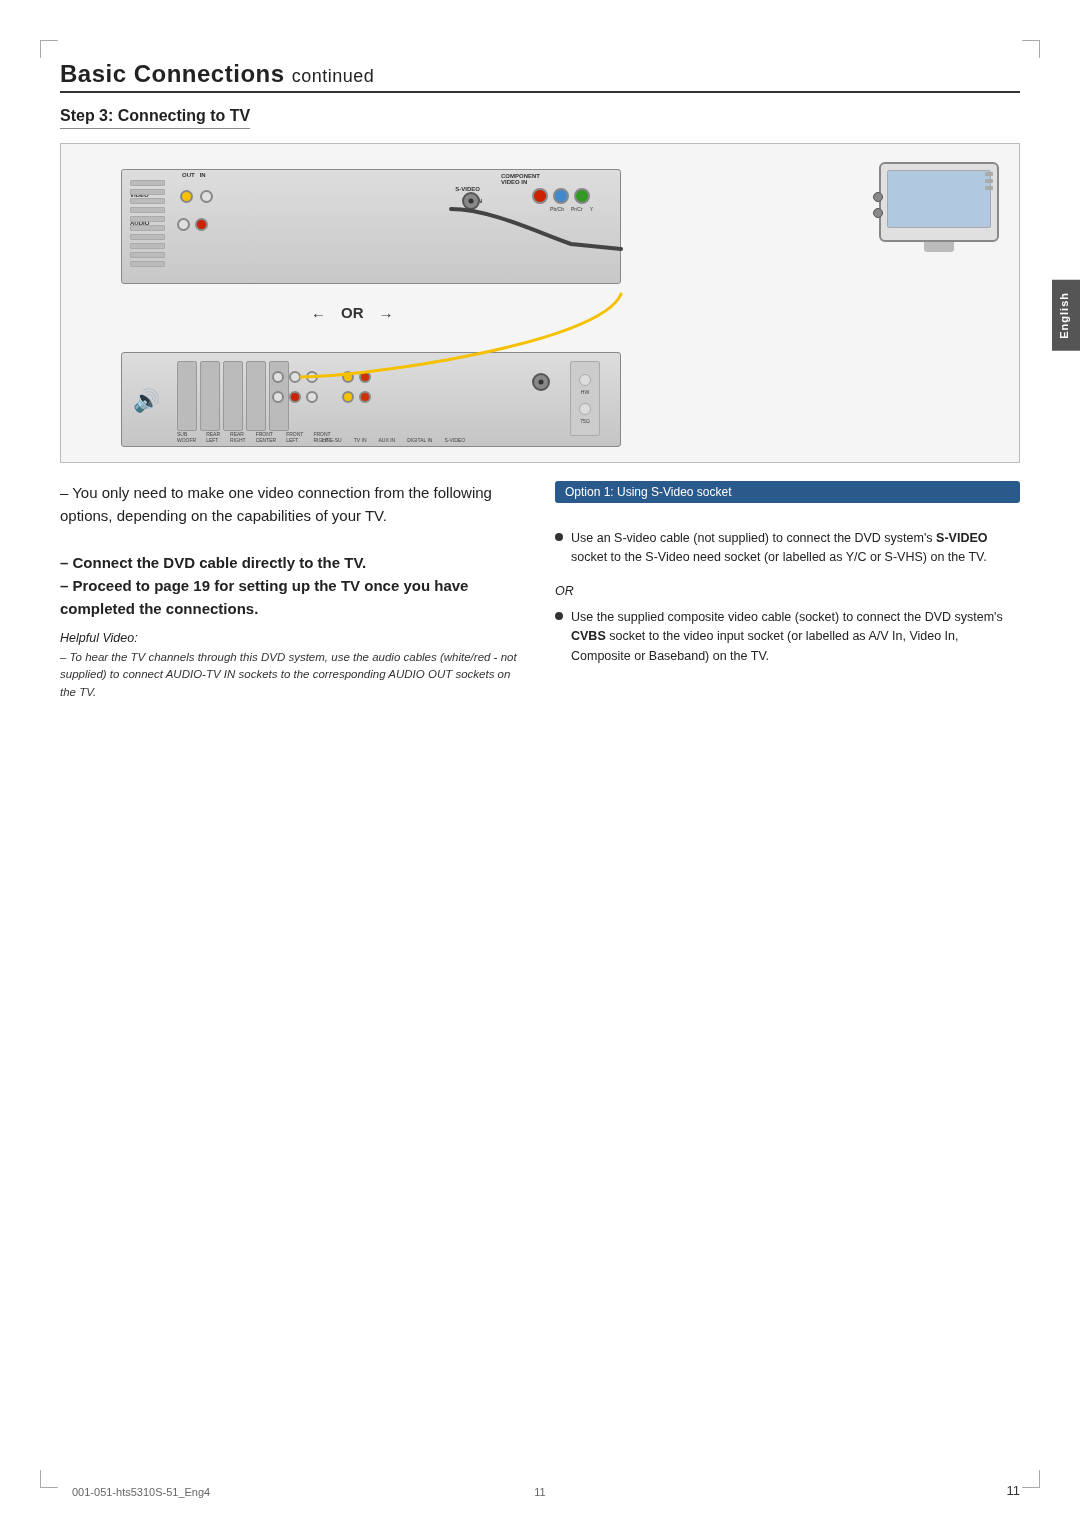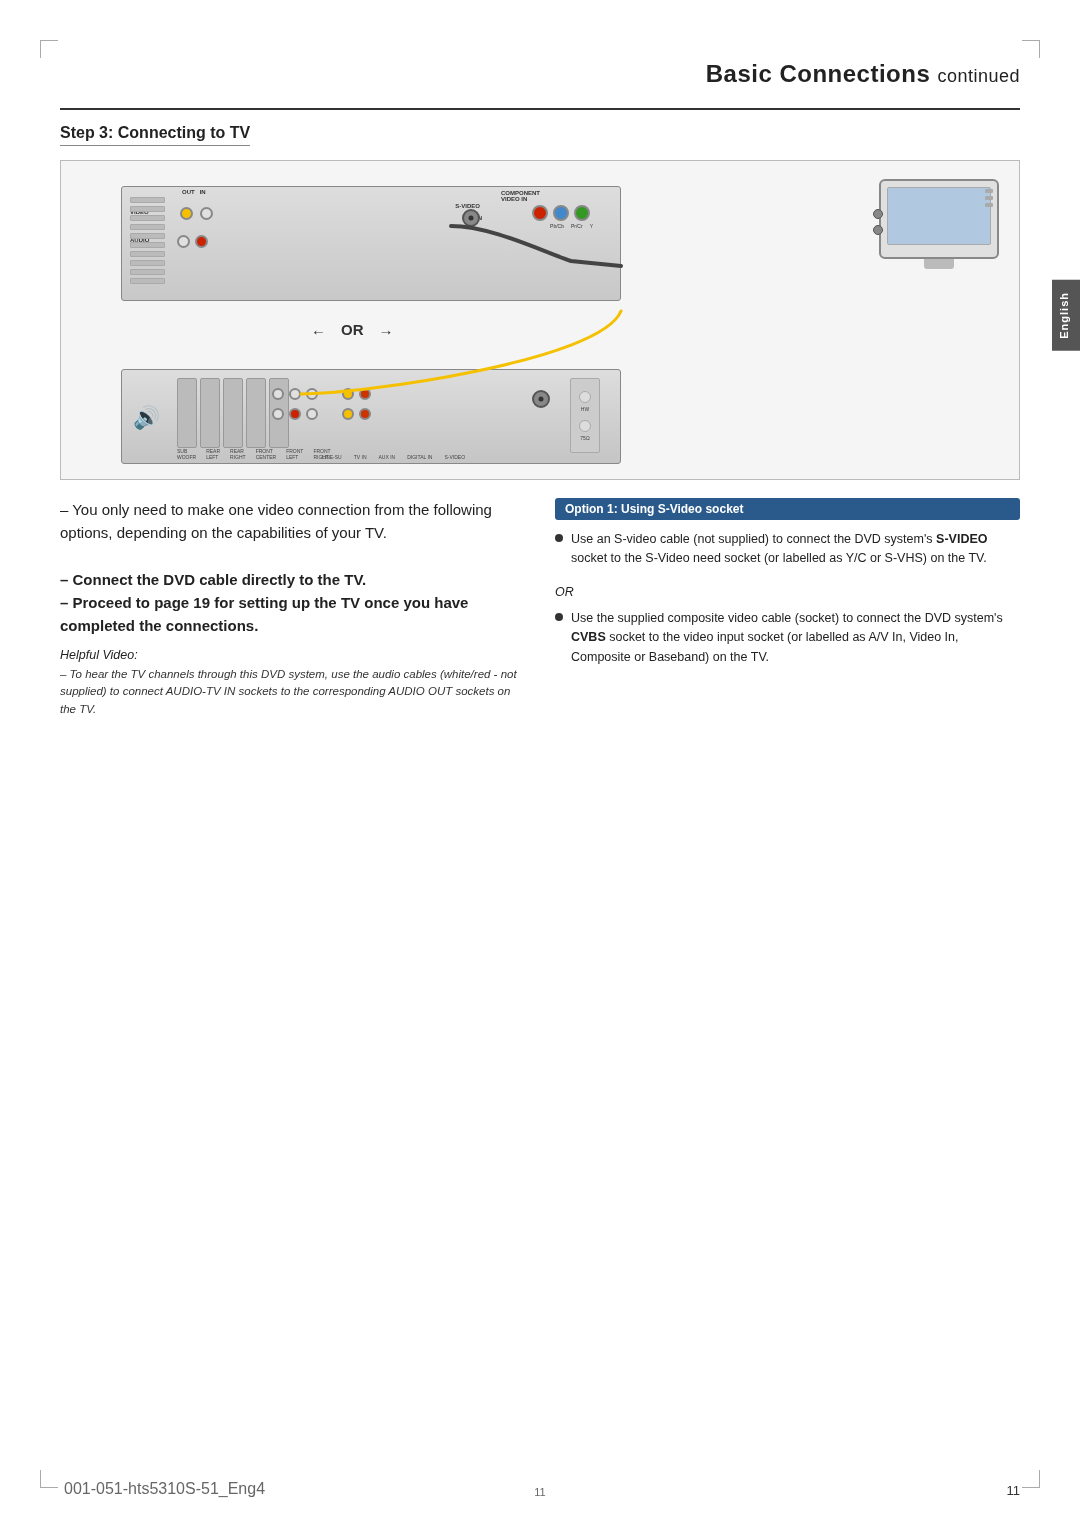--- a/index.html
+++ b/index.html
@@ -49,24 +49,24 @@
     .page {
       position: absolute;
       top: 60px;
       left: 60px;
       right: 60px;
       bottom: 60px;
     }
 
     
     .page-title {
-      text-align: right;
+      text-align: left;
       font-size: 24px;
       font-weight: bold;
-      margin-bottom: 20px;
+      margin-bottom: 3px;
       letter-spacing: 0.5px;
     }
     .page-title .continued {
       font-size: 18px;
       font-weight: normal;
     }
 
     .title-underline {
       border-bottom: 2px solid #333;
       margin-bottom: 14px;
@@ -141,24 +141,24 @@
       font-size: 11.5px;
       line-height: 1.55;
       color: #333;
     }
 
     
     .option-box {
       background: #2a5a8c;
       color: white;
       font-size: 12px;
-      font-weight: bold;
+      font-weight: normal;
       padding: 4px 10px;
       border-radius: 3px;
-      margin-bottom: 10px;
+      margin-bottom: 26px;
     }
 
     .option-content {
       font-size: 12.5px;
       line-height: 1.55;
       margin-bottom: 16px;
     }
     .option-content b { font-weight: bold; }
 
     .bullet-item {
@@ -187,22 +187,22 @@
       bottom: 30px;
       right: 60px;
       font-size: 13px;
       color: #333;
     }
 
     
     .footer-left {
       position: absolute;
       bottom: 30px;
-      left: 64px;
-      font-size: 16px;
+      left: 72px;
+      font-size: 11px;
       color: #666;
     }
     .footer-center {
       position: absolute;
       bottom: 30px;
       left: 50%;
       transform: translateX(-50%);
       font-size: 11px;
       color: #666;
     }

